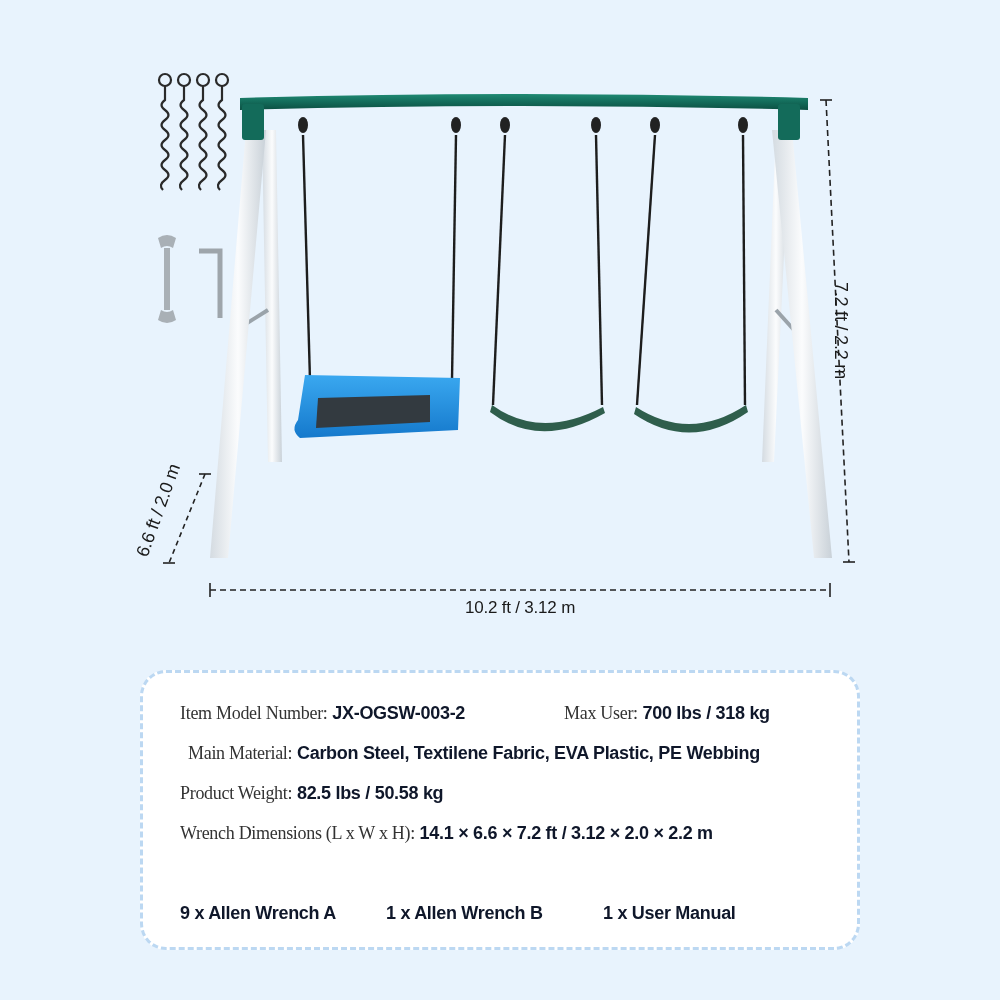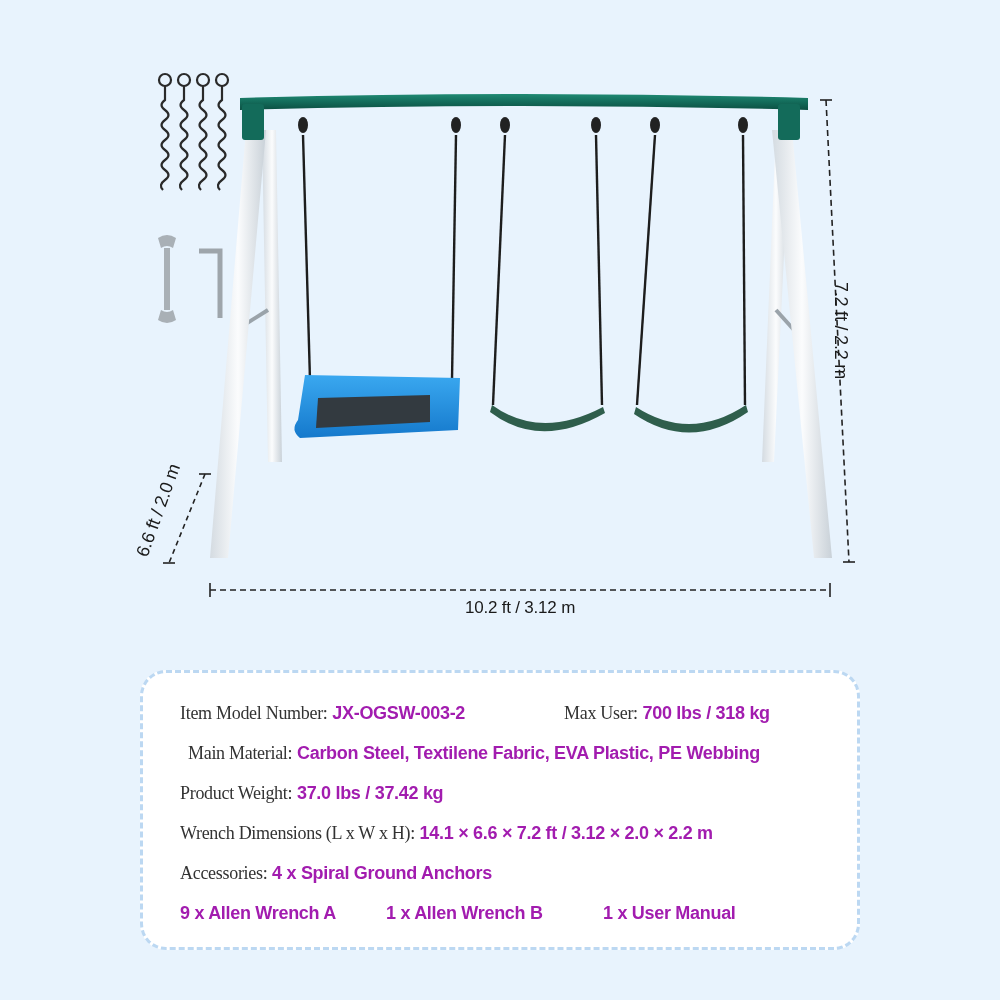--- a/index.html
+++ b/index.html
@@ -44,21 +44,21 @@
   }
   .spec-row {
     position: absolute;
     left: 37px;
     font-size: 18px;
     color: #2b2b2b;
     white-space: nowrap;
     letter-spacing: -0.3px;
   }
   .spec-row .lbl { color: #333333; font-family: Liberation Serif, serif; }
-  .spec-row .val { color: #a21caf; font-weight: bold; }
+  .spec-row .val { color: #0f172a; font-weight: bold; }
   .r1 { top: 30px; }
   .r2 { top: 70px; margin-left: 8px; }
   .r3 { top: 110px; }
   .r4 { top: 150px; }
   .r5 { top: 190px; }
   .r6 { top: 230px; }
 </style>
 </head>
 <body>
 
@@ -179,32 +179,28 @@
     <span class="val">700 lbs / 318 kg</span>
   </div>
 
   <div class="spec-row r2">
     <span class="lbl">Main Material:</span>
     <span class="val">Carbon Steel, Textilene Fabric, EVA Plastic, PE Webbing</span>
   </div>
 
   <div class="spec-row r3">
     <span class="lbl">Product Weight:</span>
-    <span class="val">37.0 lbs / 37.42 kg</span>
+    <span class="val">82.5 lbs / 50.58 kg</span>
   </div>
 
   <div class="spec-row r4">
     <span class="lbl">Wrench Dimensions (L x W x H):</span>
     <span class="val">14.1 × 6.6 × 7.2 ft / 3.12 × 2.0 × 2.2 m</span>
   </div>
 
-  <div class="spec-row r5">
-    <span class="lbl">Accessories:</span>
-    <span class="val">4 x Spiral Ground Anchors</span>
-  </div>
 
   <div class="spec-row r6">
     <span class="val">9 x Allen Wrench A</span>
   </div>
   <div class="spec-row r6" style="left:243px">
     <span class="val">1 x Allen Wrench B</span>
   </div>
   <div class="spec-row r6" style="left:460px">
     <span class="val">1 x User Manual</span>
   </div>

